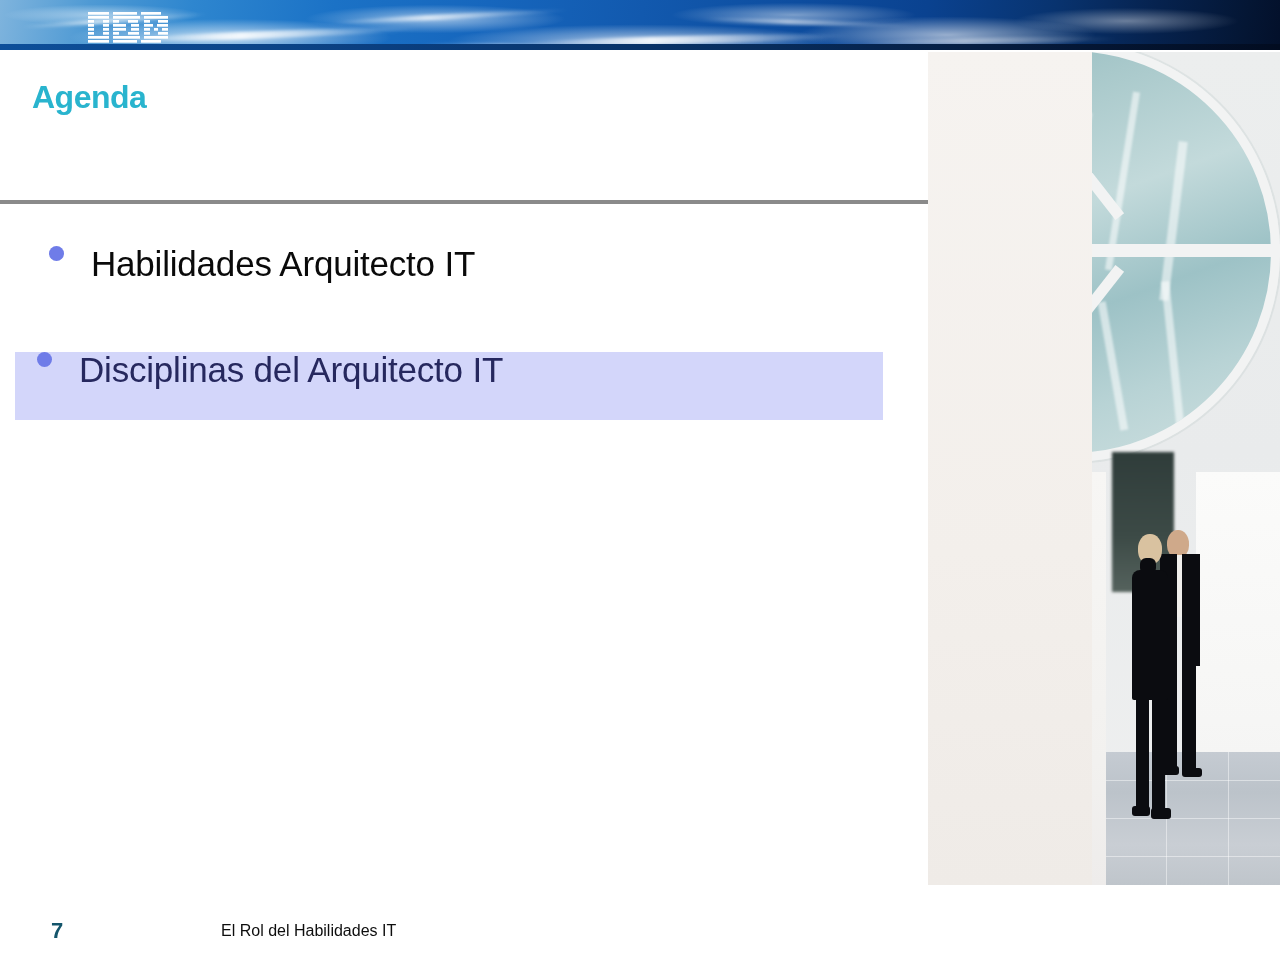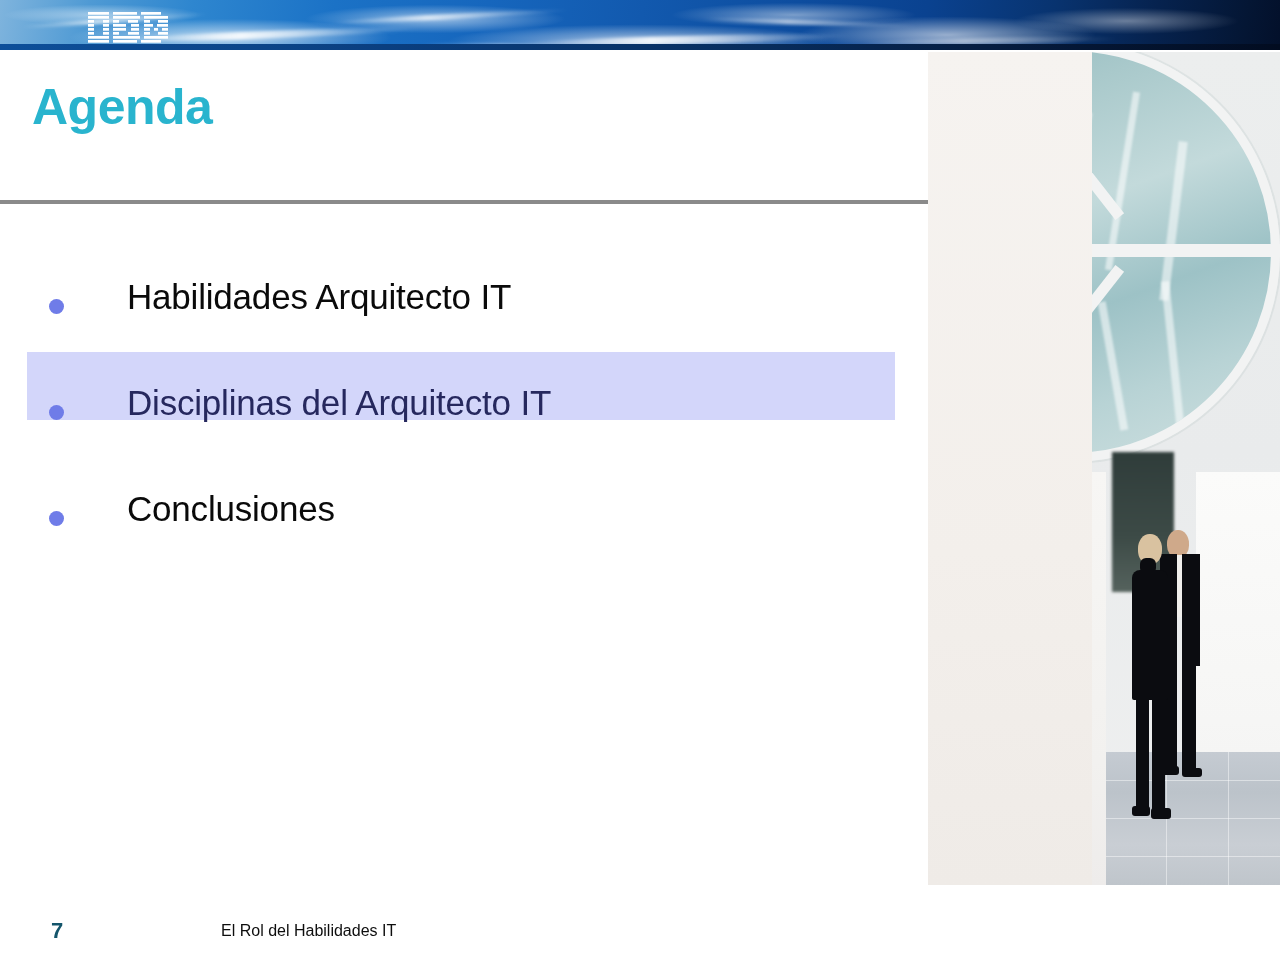--- a/index.html
+++ b/index.html
@@ -89,21 +89,21 @@
     letter-spacing: .2px;
     text-shadow: 0 1px 2px rgba(0,0,0,.35);
     white-space: nowrap;
   }
 
   
   #slide-title {
     position: absolute;
     left: 32px;
     top: 80px;
-    font-size: 50px;
+    font-size: 32px;
     font-weight: bold;
     color: #29B4CE;
     letter-spacing: -0.5px;
     line-height: 1.1;
   }
 
   
   #title-rule {
     position: absolute;
     left: 0;
@@ -117,28 +117,27 @@
   #agenda-list {
     position: absolute;
     left: 0;
     top: 246px;
     width: 928px;
   }
   .agenda-row {
     position: relative;
     height: 68px;
     display: flex;
-    align-items: flex-end;
+    align-items: flex-start;
     box-sizing: border-box;
-    gap: 36px;
   }
   .agenda-row.gap-after { margin-bottom: 38px; }
   .agenda-row.highlight {
     background: #d3d6fa;
-    margin-left: 27px;
+    margin-left: 15px;
     width: 868px;
   }
   .agenda-row .bullet {
     width: 15px;
     height: 15px;
     border-radius: 50%;
     background: #6f7ce8;
     flex: 0 0 auto;
     margin-left: 49px;
     margin-right: 27px;
@@ -372,24 +371,20 @@
   <div class="agenda-row gap-after">
     <span class="bullet"></span>
     <span class="label">Habilidades Arquitecto IT</span>
   </div>
 
   <div class="agenda-row highlight gap-after">
     <span class="bullet"></span>
     <span class="label">Disciplinas del Arquitecto IT</span>
   </div>
 
-  <div class="agenda-row">
-    <span class="bullet"></span>
-    <span class="label">Conclusiones</span>
-  </div>
 
 </div>
 
 <div id="right-photo">
   <div class="photo-wallleft"></div>
 
   <div class="photo-right">
 
     <div class="glass-circle">
 

